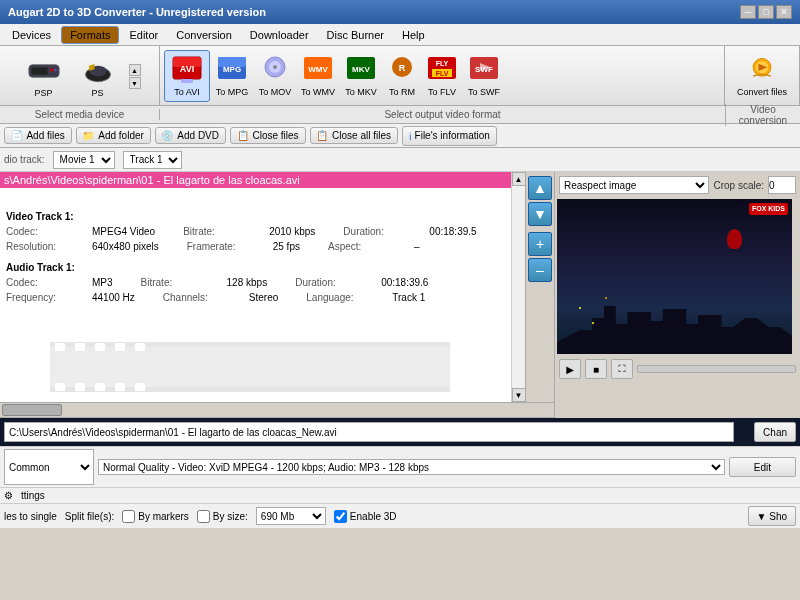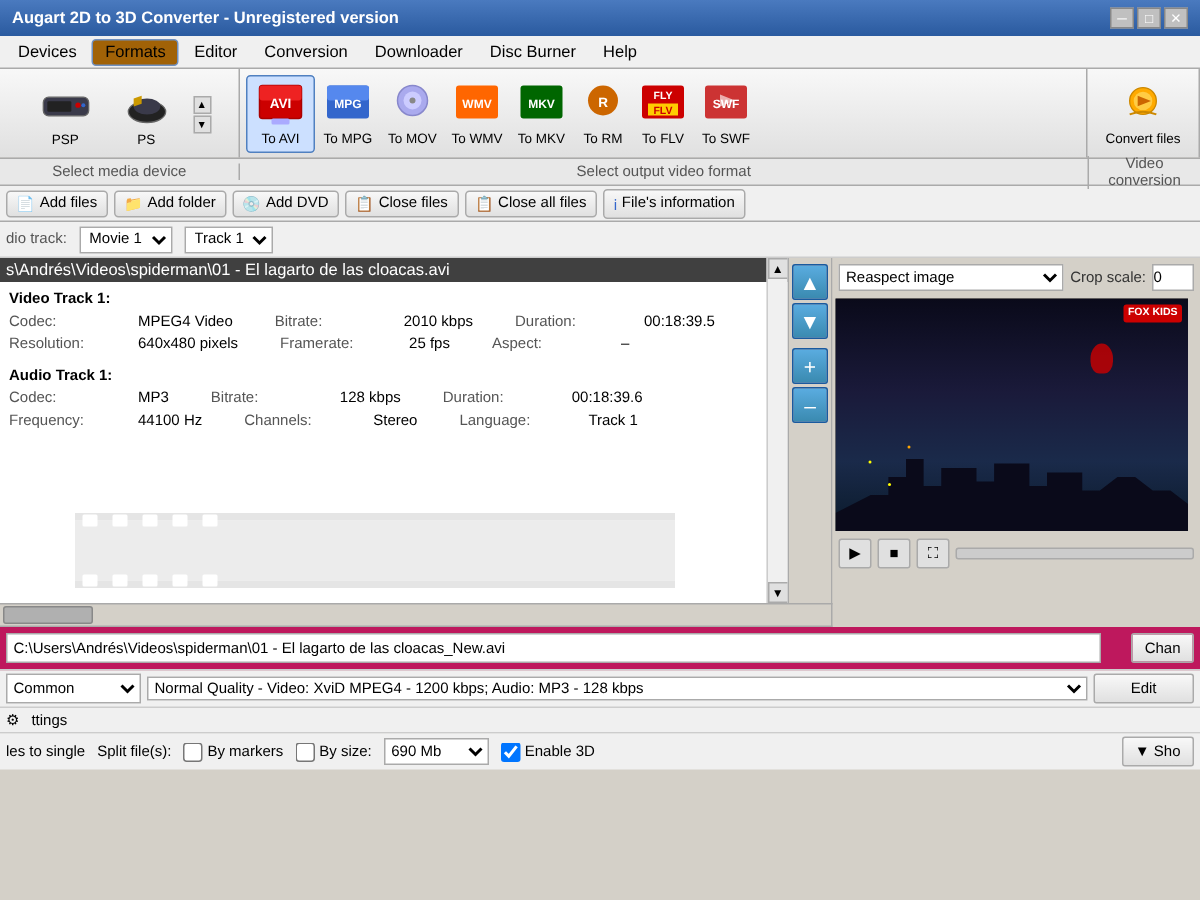--- a/index.html
+++ b/index.html
@@ -154,29 +154,29 @@
       background: white;
       overflow: hidden;
       position: relative;
     }
     .file-item {
       padding: 2px 4px;
       font-size: 11px;
       cursor: pointer;
     }
     .file-item.selected {
-      background: #404040;
+      background: #ec4899;
       color: white;
     }
     .file-info {
       padding: 4px 6px;
       font-size: 10px;
       line-height: 1.5;
     }
-    .info-section-title { font-weight: bold; font-size: 10px; }
+    .info-section-title { font-weight: bold; font-size: 10px; margin-top: 17px; }
     .info-row {
       display: flex;
       gap: 16px;
       font-size: 10px;
     }
     .info-label { color: #555; width: 70px; }
     .reaspect-row {
       display: flex;
       align-items: center;
       gap: 4px;
@@ -247,21 +247,21 @@
       width: 60px;
       margin-left: 2px;
       background: #b0b0b0;
       border: 1px solid #888;
       border-radius: 2px;
     }
 
     
     .output-section {
       padding: 4px;
-      background: #be185d;
+      background: #0f172a;
       border-bottom: 1px solid #ccc;
       display: flex;
       align-items: center;
       gap: 20px;
     }
     .output-path {
       flex: 1;
       border: 1px solid #aaa;
       background: white;
       height: 20px;
@@ -285,21 +285,21 @@
       background: #f0f0f0;
       border-bottom: 1px solid #ccc;
       display: flex;
       align-items: center;
       gap: 4px;
     }
     .profile-select-small {
       border: 1px solid #aaa;
       background: white;
       font-size: 10px;
-      height: 20px;
+      height: 36px;
       width: 90px;
     }
     .profile-select-large {
       flex: 1;
       border: 1px solid #aaa;
       background: white;
       font-size: 10px;
       height: 16px;
     }
     .edit-btn {

